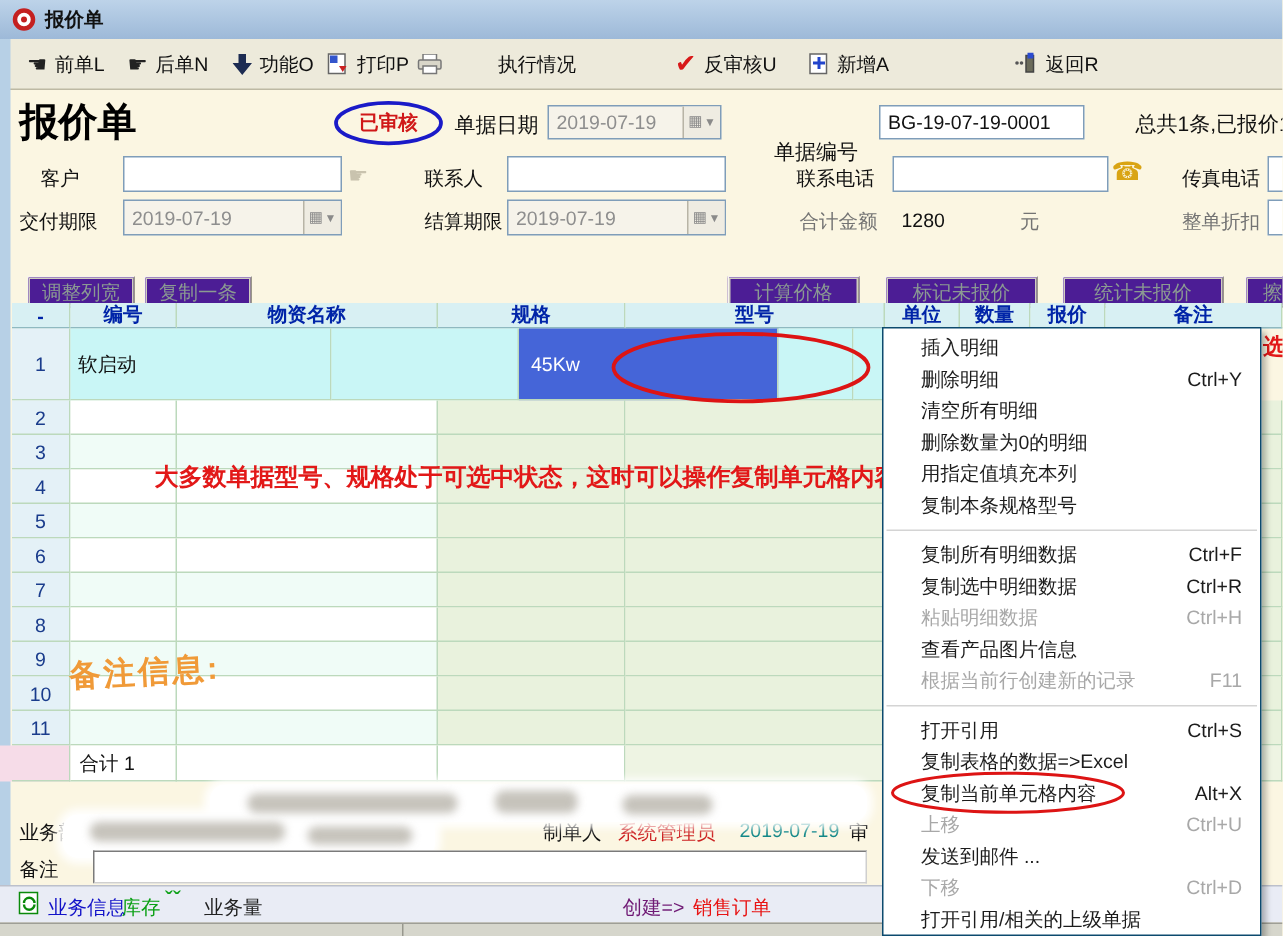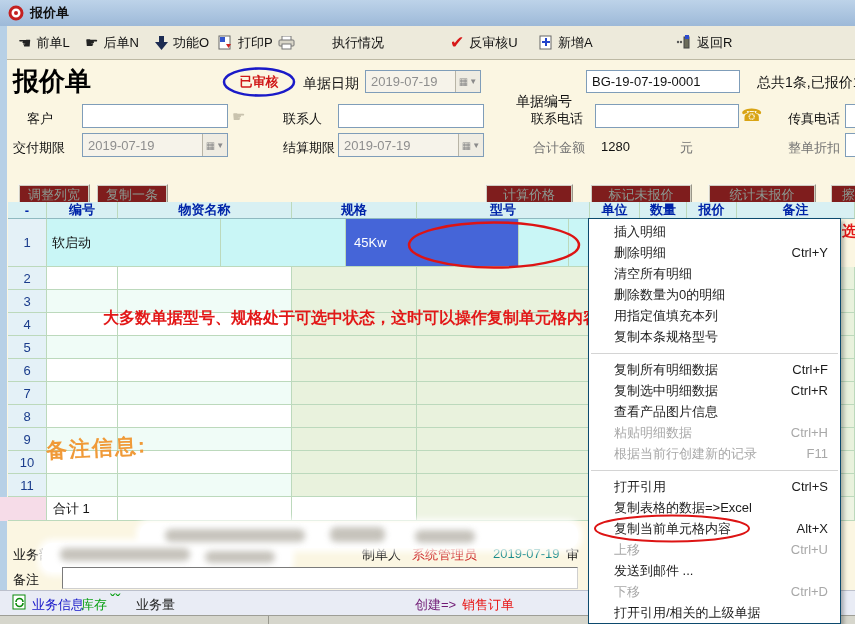--- a/index.html
+++ b/index.html
@@ -12,21 +12,21 @@
   .toolbar{left:0;top:26px;width:855px;height:34px;background:#edeadb;border-bottom:1px solid #bdb9a4;box-sizing:border-box}
   .tbi{position:absolute;top:0;height:33px;display:flex;align-items:center;gap:5px;font-size:13px;color:#101010;cursor:default}
   .hand{font-size:15px;color:#222}
   
   .lbl{position:absolute;font-size:13px;color:#111;white-space:nowrap}
   .navy{color:#737373}
   .inbox{position:absolute;background:#fff;border:1px solid #7f9db9;box-sizing:border-box;font-size:13px;display:flex;align-items:center;padding:0 5px;white-space:nowrap}
   .datebox{background:#f6f3ea;color:#8e8e8e;padding-right:0}
   .calbtn{margin-left:auto;width:24px;height:100%;background:#efece2;border-left:1px solid #b8b4a6;display:flex;align-items:center;justify-content:center;color:#8a8a8a;font-size:10px;gap:1px}
   
-  .gbtn{position:absolute;height:21px;background:#7f1d1d;border:1px solid;border-color:#f7f5ec #9a978a #9a978a #f7f5ec;box-shadow:inset 0 0 0 1px #d0cdc0;color:#8b9a92;font-size:13px;display:flex;align-items:center;justify-content:center;box-sizing:border-box;white-space:nowrap;overflow:hidden}
+  .gbtn{position:absolute;height:21px;background:#4c1d95;border:1px solid;border-color:#f7f5ec #9a978a #9a978a #f7f5ec;box-shadow:inset 0 0 0 1px #d0cdc0;color:#8b9a92;font-size:13px;display:flex;align-items:center;justify-content:center;box-sizing:border-box;white-space:nowrap;overflow:hidden}
   
   .trow{position:absolute;left:8px;display:flex}
   .c{box-sizing:border-box;border-right:1px solid #bcd9bc;border-bottom:1px solid #bcd9bc;font-size:13px;display:flex;align-items:center;overflow:hidden;white-space:nowrap}
   .c0{width:39px;justify-content:center}.c1{width:71px;padding-left:6px}.c2{width:174px;padding-left:5px}
   .c3{width:125px}.c4{width:173px;padding-left:8px}.c5{width:50px}.c6{width:47px}.c7{width:50px}.c8{width:118px}
   .hc{background:#d8f0f3;color:#0024a8;font-weight:bold;justify-content:center;padding-left:0;border-bottom:1px solid #8fb9c0}
   .numc{background:#e4f1f7;color:#1a3c8c;justify-content:center;padding-left:0}
   .we{background:#ffffff}.wo{background:#f0fcf7}.g{background:#e9f2dd}
   .cy{background:#c9f6f6}
   .sel{background:#4565d8;color:#fff}
@@ -127,21 +127,21 @@
 <span class="lbl" style="left:303px;top:75px;font-size:14px">单据日期</span>
 <div class="inbox datebox" style="left:365px;top:70px;width:116px;height:23px">
   <span>2019-07-19</span>
   <span class="calbtn">
       <span>▦</span>
       <span style="font-size:8px">▼</span>
     </span>
 </div>
 
 <span class="lbl" style="left:516px;top:93px;font-size:14px">单据编号</span>
-<div class="inbox" style="left:586px;top:70px;width:154px;height:23px">
+<div class="inbox" style="left:586px;top:70px;width:137px;height:23px">
   <span>BG-19-07-19-0001</span>
 </div>
 
 <span class="lbl" style="left:757px;top:74px;font-size:14px">总共1条,已报价1条</span>
 
 <span class="lbl" style="left:27px;top:110px">客户</span>
 <div class="inbox" style="left:82px;top:104px;width:146px;height:24px"></div>
 <span class="lbl" style="left:232px;top:108px;color:#c9c3ae;font-size:15px">☛</span>
 <span class="lbl" style="left:283px;top:110px">联系人</span>
 <div class="inbox" style="left:338px;top:104px;width:146px;height:24px"></div>
@@ -393,28 +393,28 @@
     </div>
   <div class="msep"></div>
   <div class="mi">
       <span class="ml">复制所有明细数据</span>
       <span class="ms">Ctrl+F</span>
     </div>
   <div class="mi">
       <span class="ml">复制选中明细数据</span>
       <span class="ms">Ctrl+R</span>
     </div>
-  <div class="mi">
-      <span class="ml">查看产品图片信息</span>
-      <span class="ms"></span>
-    </div>
   <div class="mi dis">
       <span class="ml">粘贴明细数据</span>
       <span class="ms">Ctrl+H</span>
     </div>
+  <div class="mi">
+      <span class="ml">查看产品图片信息</span>
+      <span class="ms"></span>
+    </div>
   <div class="mi dis">
       <span class="ml">根据当前行创建新的记录</span>
       <span class="ms">F11</span>
     </div>
   <div class="msep"></div>
   <div class="mi">
       <span class="ml">打开引用</span>
       <span class="ms">Ctrl+S</span>
     </div>
   <div class="mi">

